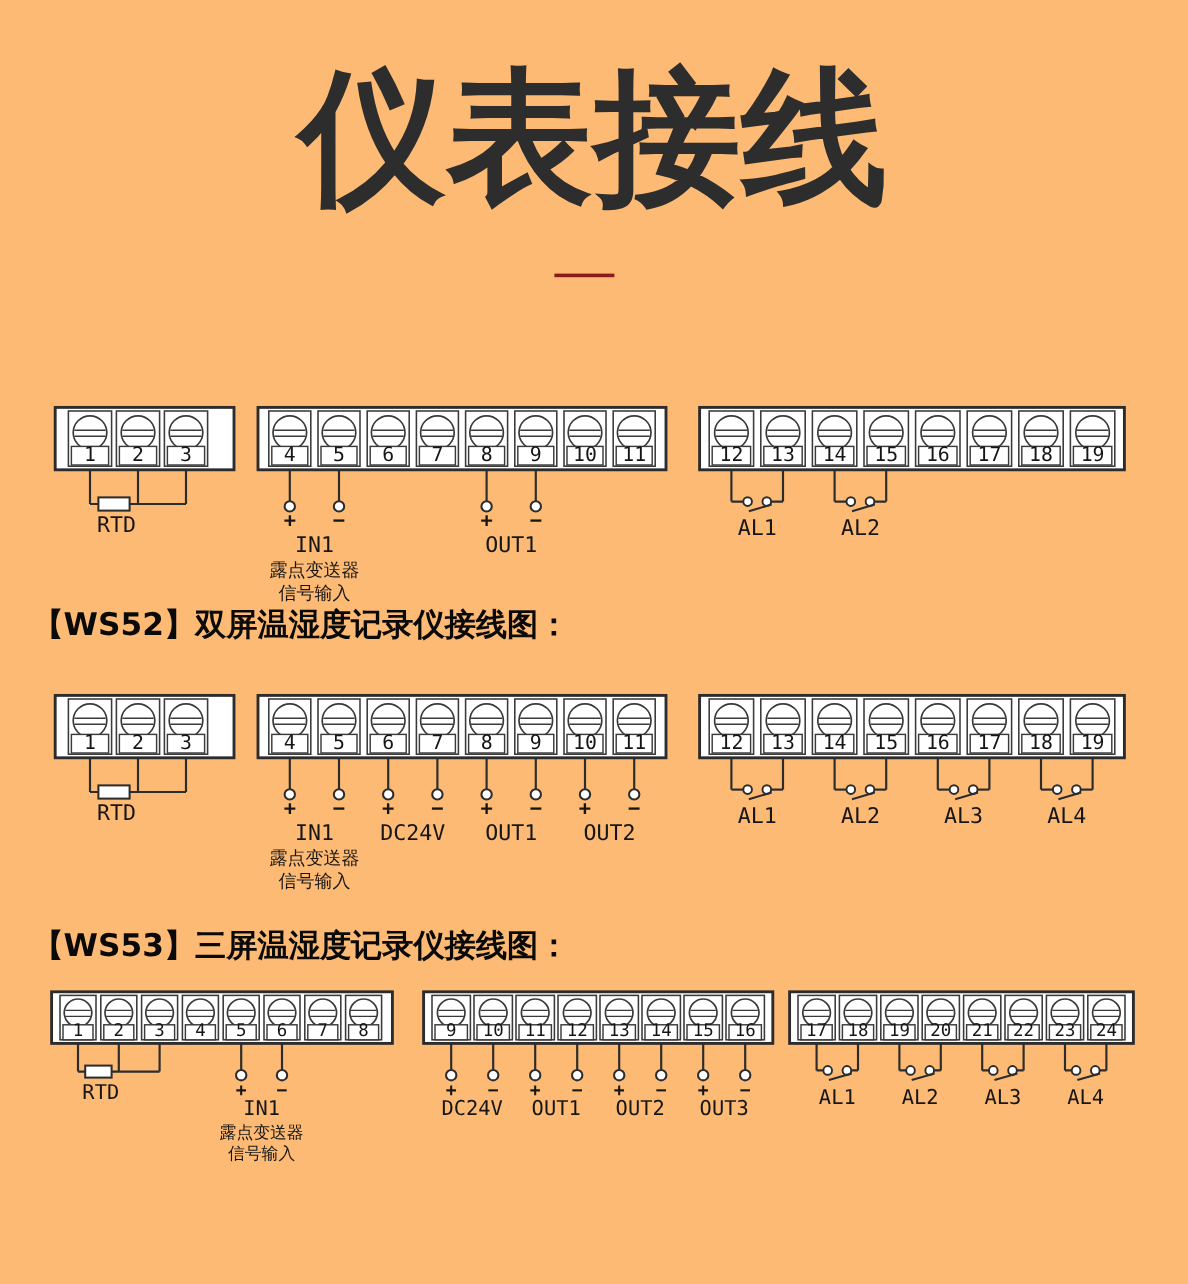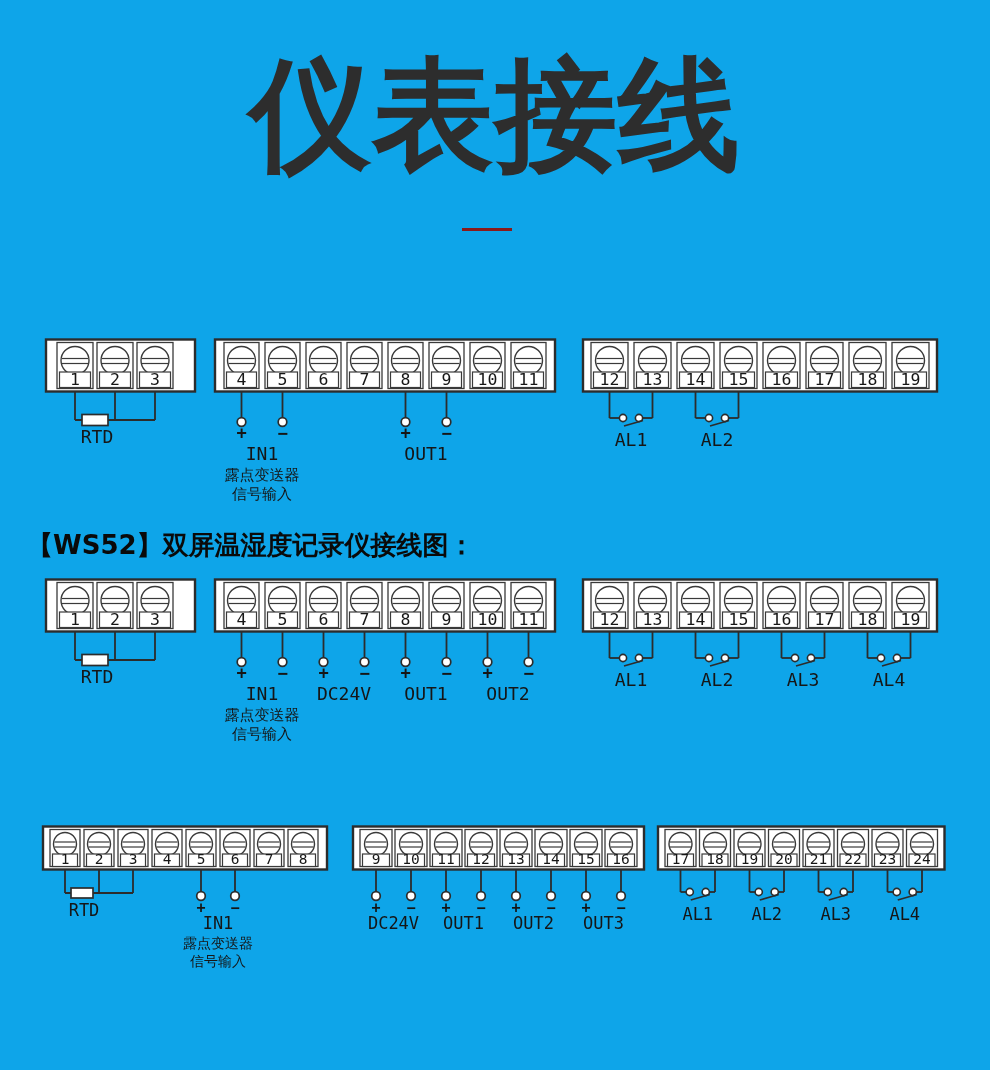--- a/index.html
+++ b/index.html
@@ -1,24 +1,24 @@
 <!DOCTYPE html>
 <html><head>
 <meta charset="utf-8">
 <style>
   html,body{margin:0;padding:0;background:#ffffff;}
-  .page{position:relative;width:990px;height:1070px;background:#0ea5e9;overflow:hidden;
+  .page{position:relative;width:990px;height:1070px;background:#fdba74;overflow:hidden;
         font-family:"Liberation Sans","DejaVu Sans",sans-serif;}
   .title{position:absolute;top:48px;left:0;width:990px;margin:0;text-align:center;
          font-size:122px;line-height:1.1;font-weight:900;color:#2d2d2d;letter-spacing:1px;
          font-family:"DejaVu Sans","Liberation Sans",sans-serif;}
   .accent{position:absolute;top:228px;left:462px;width:50px;height:3px;background:#8B1A1A;}
   .sec{position:absolute;left:27px;margin:0;font-size:26px;line-height:1.25;font-weight:700;
        color:#0a0a0a;font-family:"DejaVu Sans","Liberation Sans",sans-serif;}
-  #sec0{top:283px}#sec1{top:529px}#sec2{top:773px}
+  #sec0{top:283px}#sec1{top:505px}#sec2{top:773px}
   .dia{position:absolute;left:0;}
   #dia0{top:338px}#dia1{top:578px}#dia2{top:825px}
 </style>
 </head>
 <body>
 
 <div class="page">
   <h1 class="title">仪表接线</h1>
   <div class="accent" style="background: rgb(139, 26, 26);"></div>
 
@@ -402,20 +402,21 @@
         <line x1="910.5" y1="53.5" x2="910.5" y2="80" stroke="#2c2c2c" stroke-width="1.8"></line>
         <line x1="867.5" y1="80" x2="877.4" y2="80" stroke="#2c2c2c" stroke-width="1.8"></line>
         <line x1="900.6" y1="80" x2="910.5" y2="80" stroke="#2c2c2c" stroke-width="1.8"></line>
         <circle cx="881" cy="80" r="3.6" fill="#fff" stroke="#2c2c2c" stroke-width="1.6"></circle>
         <circle cx="897" cy="80" r="3.6" fill="#fff" stroke="#2c2c2c" stroke-width="1.6"></circle>
         <line x1="882" y1="88" x2="901" y2="82.5" stroke="#2c2c2c" stroke-width="1.7"></line>
         <text x="889" y="108" text-anchor="middle" font-size="18" font-family="&quot;DejaVu Sans Mono&quot;,&quot;Liberation Mono&quot;,monospace" fill="#161616">AL4</text>
       </g>
     </svg>
 
+  <h2 class="sec" id="sec2">【WS53】三屏温湿度记录仪接线图：</h2>
   <svg class="dia" id="dia2" width="990" height="152">
       <g>
         <rect x="43" y="1.5" width="284" height="43" fill="#fff" stroke="#2c2c2c" stroke-width="2.4"></rect>
         <rect x="50" y="4.5" width="30" height="37" fill="#fff" stroke="#3a3a3a" stroke-width="1.3"></rect>
         <circle cx="65" cy="19" r="11.5" fill="#fff" stroke="#3a3a3a" stroke-width="1.4"></circle>
         <line x1="54.5" y1="17" x2="75.5" y2="17" stroke="#3a3a3a" stroke-width="1.2"></line>
         <line x1="54.5" y1="22" x2="75.5" y2="22" stroke="#3a3a3a" stroke-width="1.2"></line>
         <rect x="52.5" y="29" width="25" height="12.5" fill="#fff" stroke="#3a3a3a" stroke-width="1.2"></rect>
         <text x="65" y="38.5" text-anchor="middle" font-size="14.5" font-family="&quot;DejaVu Sans Mono&quot;,&quot;Liberation Mono&quot;,monospace" fill="#161616">1</text>
         <rect x="84" y="4.5" width="30" height="37" fill="#fff" stroke="#3a3a3a" stroke-width="1.3"></rect>

